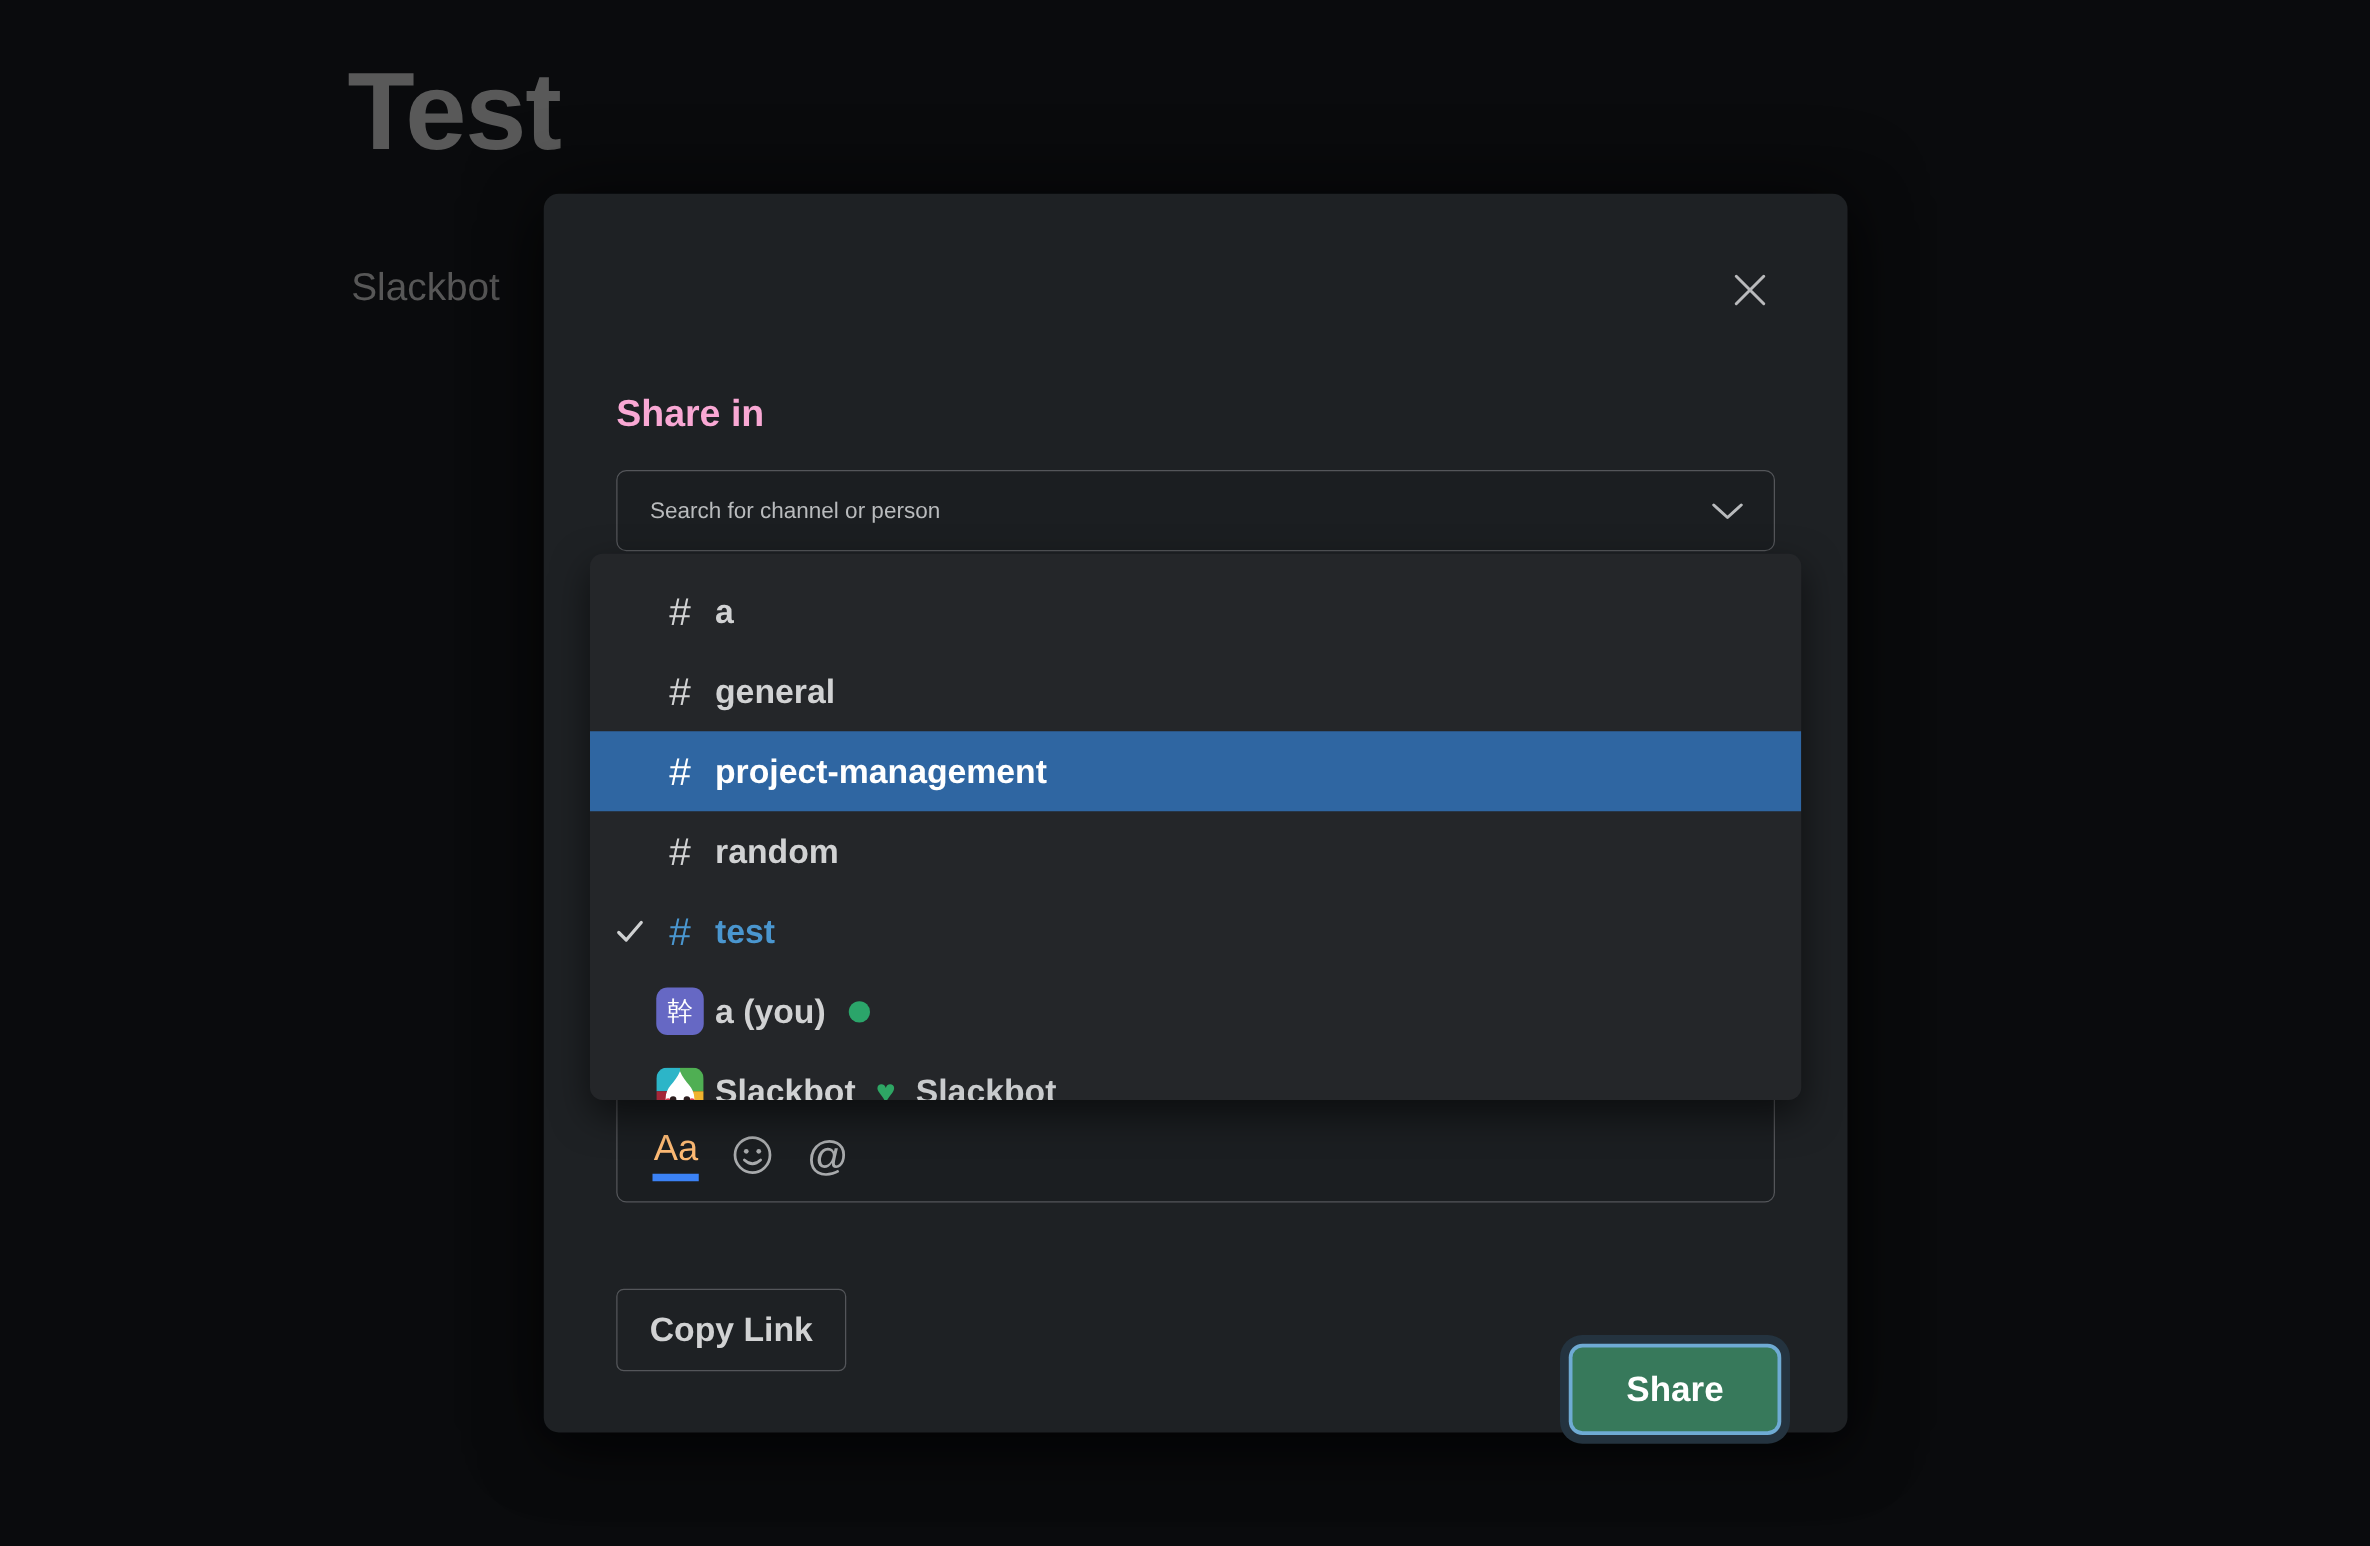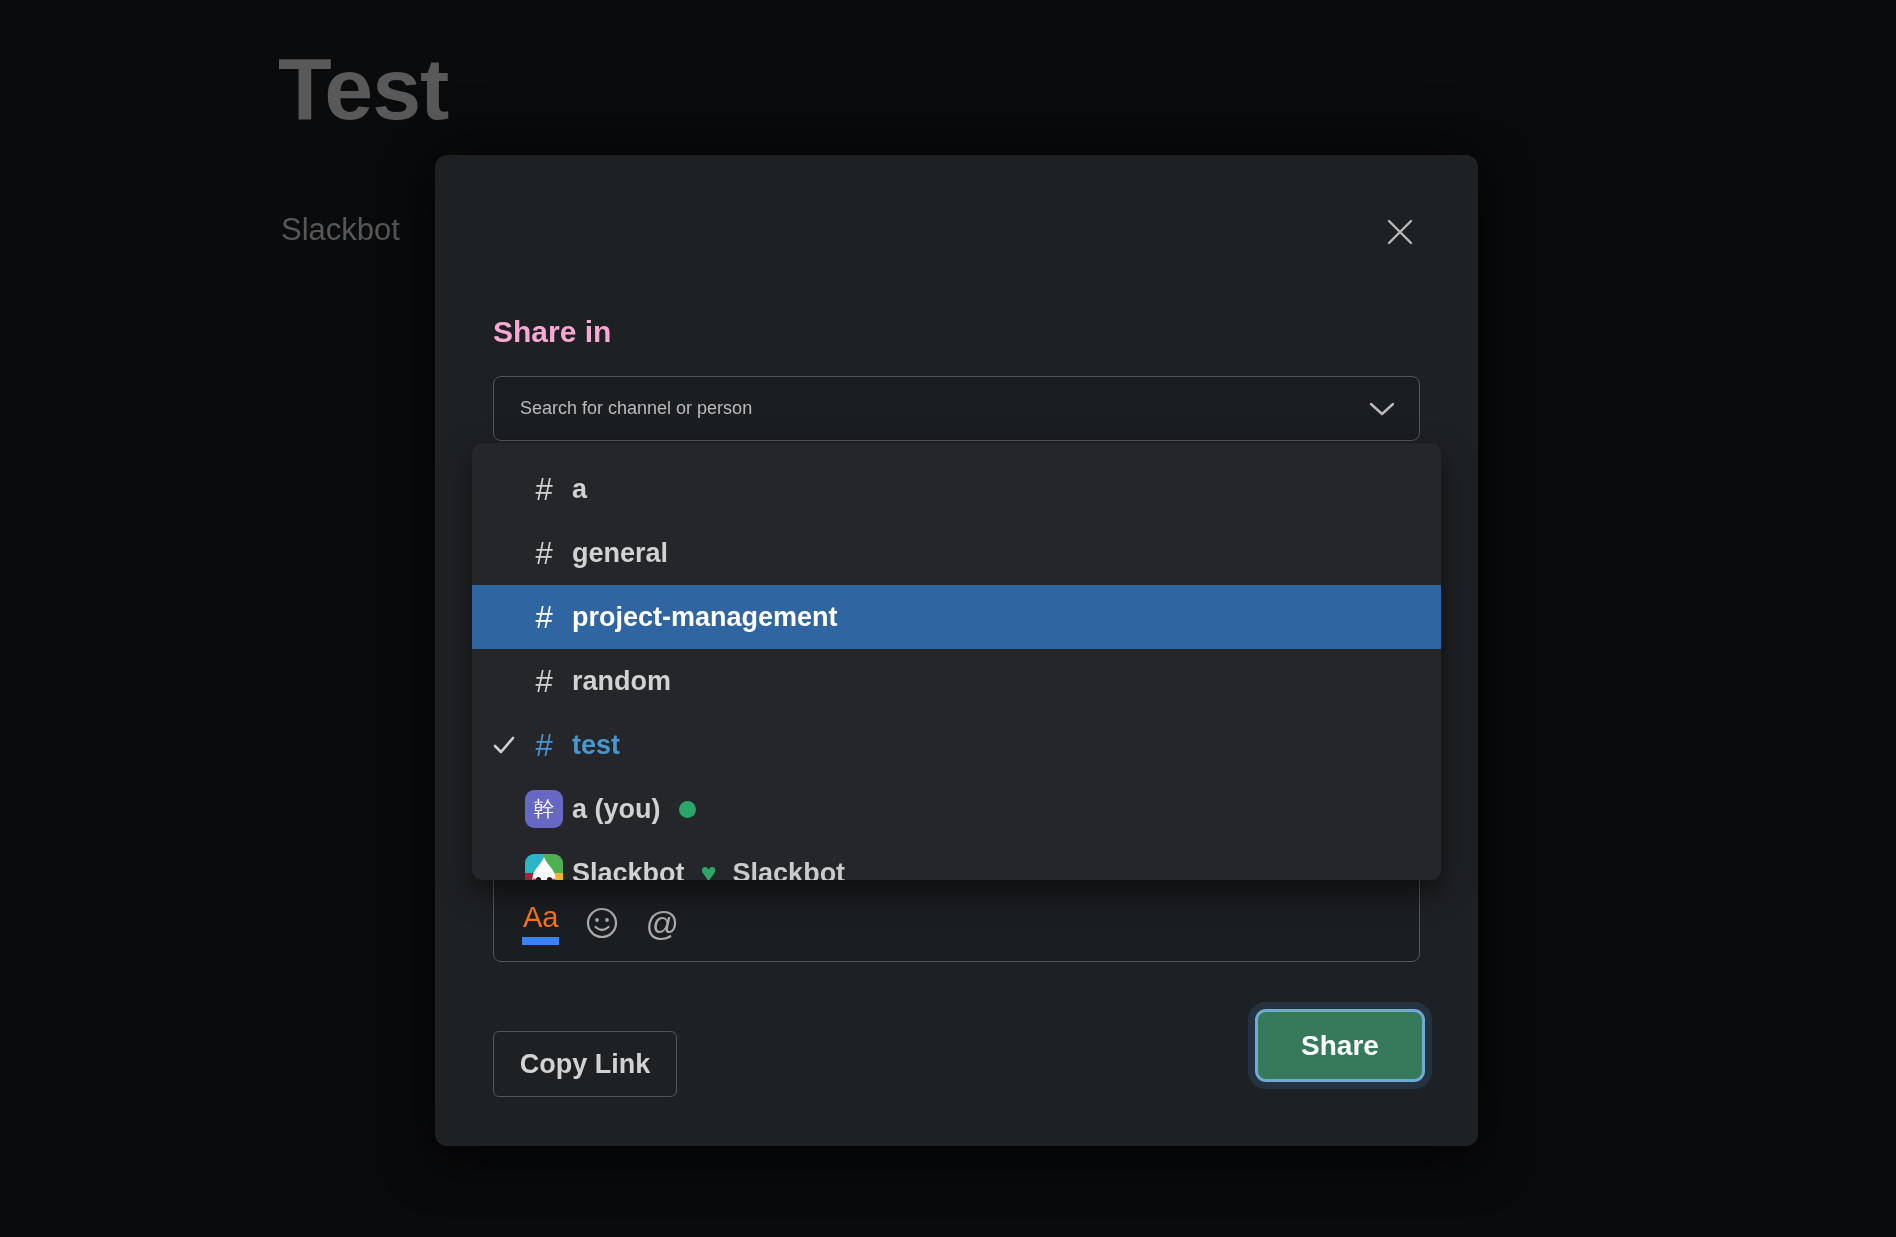--- a/index.html
+++ b/index.html
@@ -83,35 +83,35 @@
   .composer{
     position:absolute;left:58px;top:640px;width:927px;height:167px;
     box-sizing:border-box;background:#1b1e21;
     border:1px solid #54565a;border-radius:8px;z-index:1;
   }
   .composer-toolbar{
     position:absolute;left:28px;bottom:16px;display:flex;align-items:center;gap:26px;
   }
   .format-btn{
     background:none;border:none;cursor:pointer;padding:0 1px 3px 1px;
-    font-size:29px;color:#f97316;border-bottom:8px solid #3b82f6;
+    font-size:29px;color:#fdba74;border-bottom:6px solid #3b82f6;
     font-family:"Liberation Sans", sans-serif;
   }
   .icon-btn{background:none;border:none;cursor:pointer;padding:0;display:flex;align-items:center;}
   .at-icon{font-size:33px;color:#a8aaac;line-height:1;font-weight:400;}
   .at-icon::before{content:"@";}
   
   .copy-link-btn{
     position:absolute;left:58px;top:876px;width:184px;height:66px;
     background:transparent;border:1px solid #54565a;border-radius:6px;
     font-size:27px;font-weight:700;color:#d1d2d3;cursor:pointer;
     font-family:"Liberation Sans", sans-serif;
   }
   .share-btn{
-    position:absolute;left:823px;top:857px;width:164px;height:67px;
+    position:absolute;left:823px;top:923px;width:164px;height:67px;
     background:#37795B;border:none;border-radius:8px;
     font-size:28px;font-weight:700;color:#ffffff;cursor:pointer;
     box-shadow:0 0 0 3px #6FABD4, 0 0 0 10px #24333f;
     font-family:"Liberation Sans", sans-serif;
   }
 </style>
 </head>
 <body>
 
 <div class="bg-title">Test</div>

